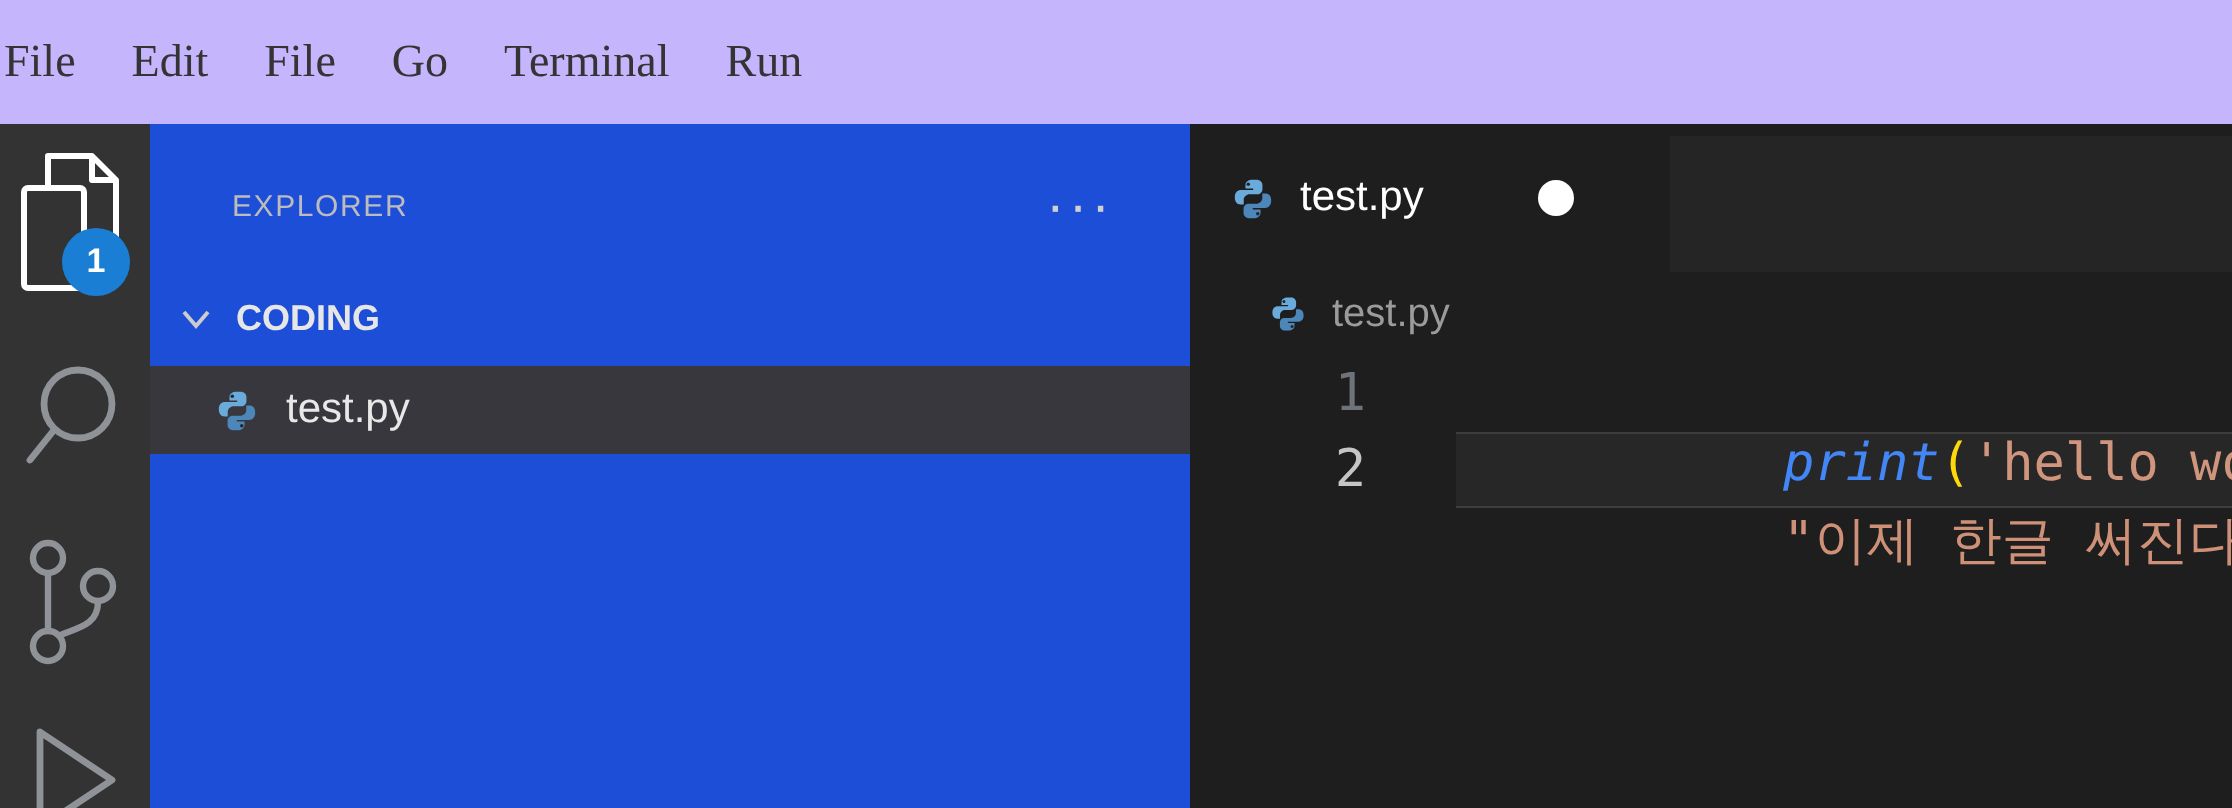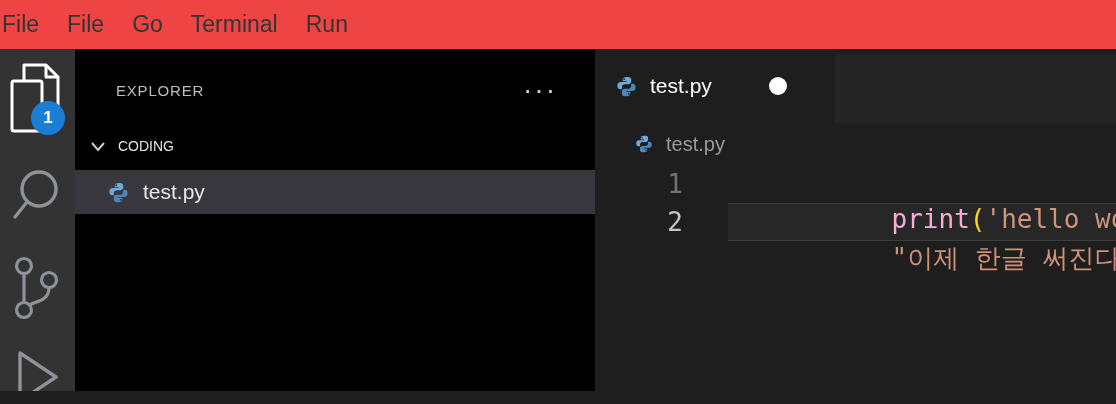--- a/index.html
+++ b/index.html
@@ -1,49 +1,49 @@
 <!DOCTYPE html>
 <html><head>
 <meta charset="utf-8">
 <style>
   * { margin:0; padding:0; box-sizing:border-box; }
   html,body { width:1116px; height:404px; overflow:hidden; background:#1e1e1e;
               font-family:"Liberation Sans", sans-serif; }
 
   
-  .menubar { height:49px; background:#ef4444; display:flex; align-items:center;
-             padding-left:0; }
+  .menubar { height:62px; background:#c4b5fd; display:flex; align-items:center;
+             padding-left:0;font-family:Liberation Serif, serif; }
   .menubar .menu-item { font-size:23px; color:#343434; padding:0 14px; cursor:default;
                         white-space:nowrap; }
   .menubar .menu-item:first-child { margin-left:-12px; }
 
   
   .main { display:flex; height:342px; }
 
   
   .activitybar { width:75px; background:#333334; position:relative; overflow:hidden;
                  flex-shrink:0; }
   .ab-files { position:absolute; left:9px; top:14px; width:54px; height:72px; }
   .badge { position:absolute; left:22px; top:38px; width:34px; height:34px;
            border-radius:50%; background:#1a7fd4; color:#fff; font-size:17px;
            font-weight:bold; display:flex; align-items:center; justify-content:center; }
   .ab-search  { position:absolute; left:8px;  top:118px; }
   .ab-scm     { position:absolute; left:10px; top:205px; }
   .ab-debug   { position:absolute; left:12px; top:300px; }
 
   
-  .sidebar { width:520px; background:#000000; flex-shrink:0; }
+  .sidebar { width:520px; background:#1d4ed8; flex-shrink:0; }
   .side-header { height:56px; padding:26px 38px 0 41px; display:flex;
                  justify-content:space-between; align-items:center; }
   .side-title { font-size:15px; letter-spacing:0.8px; color:#bcbcbc; }
   .more-dots { font-size:28px; line-height:10px; letter-spacing:2px; color:#d0d0d0;
                cursor:pointer; }
   .section-row { height:30px; margin-top:26px; display:flex; align-items:center;
                  padding-left:12px; gap:9px; cursor:pointer; }
-  .section-label { font-size:14px; font-weight:normal; color:#e6e6e6; }
+  .section-label { font-size:18px; font-weight:bold; color:#e6e6e6; }
   .file-row { height:44px; margin-top:9px; display:flex; align-items:center;
               padding-left:33px; gap:14px; background:#37373d; cursor:pointer; }
   .file-label { font-size:21px; color:#e8e8e8; }
 
   
   .editor { flex:1; background:#1e1e1e; display:flex; flex-direction:column; }
   .tabbar { height:74px; display:flex; background:#1e1e1e; }
   .tab { width:237px; background:#1e1e1e; display:flex; align-items:center;
          padding-left:21px; gap:13px; cursor:pointer; }
   .tab-label { font-size:21px; color:#fff; }
@@ -57,21 +57,21 @@
 
   .code { flex:1; font-family:"DejaVu Sans Mono", monospace; font-size:26px; }
   .line { display:flex; height:38px; }
   .gutter { width:133px; text-align:right; padding-right:45px; color:#6e7279;
             line-height:38px; flex-shrink:0; }
   .line.active .gutter { color:#c5c5c5; }
   .content { flex:1; padding-left:7px; line-height:36px; white-space:pre; }
   .line.active .content { background:rgba(255,255,255,0.045);
                           border-top:1px solid rgba(255,255,255,0.10);
                           border-bottom:1px solid rgba(255,255,255,0.10); }
-  .tok-fn  { color:#f9a8d4; }
+  .tok-fn  { color:#3b82f6;font-style:italic; }
   .tok-br  { color:#ffd700; }
   .tok-str { color:#ce9178; }
 
   .pyicon { flex-shrink:0; }
 </style>
 </head>
 <body>
 
 <svg width="0" height="0" style="position:absolute">
   <defs>
@@ -79,20 +79,21 @@
       <path fill="#6aabdc" d="M11.9 1c-2.6 0-4.2 1.1-4.2 3v2h4.4v.9H5.1C3.2 6.9 1.6 8.3 1.6 11s1.3 4.1 3.3 4.1h1.8v-2.5c0-1.9 1.6-3.3 3.5-3.3h4.3c1.6 0 2.9-1.3 2.9-2.9V4c0-1.8-1.6-3-3.3-3h-2.2z"></path>
       <circle fill="#22262b" cx="9.3" cy="3.6" r="1"></circle>
       <path fill="#4d87ba" d="M12.1 23c2.6 0 4.2-1.1 4.2-3v-2h-4.4v-.9h7c1.9 0 3.5-1.4 3.5-4.1s-1.3-4.1-3.3-4.1h-1.8v2.5c0 1.9-1.6 3.3-3.5 3.3H9.5c-1.6 0-2.9 1.3-2.9 2.9V20c0 1.8 1.6 3 3.3 3h2.2z"></path>
       <circle fill="#22262b" cx="14.7" cy="20.4" r="1"></circle>
     </g>
   </defs>
 </svg>
 
 <div class="menubar">
   <span class="menu-item">File</span>
+  <span class="menu-item">Edit</span>
   <span class="menu-item">File</span>
   <span class="menu-item">Go</span>
   <span class="menu-item">Terminal</span>
   <span class="menu-item">Run</span>
 </div>
 
 <div class="main">
 
   <div class="activitybar">
     <div class="ab-files">

